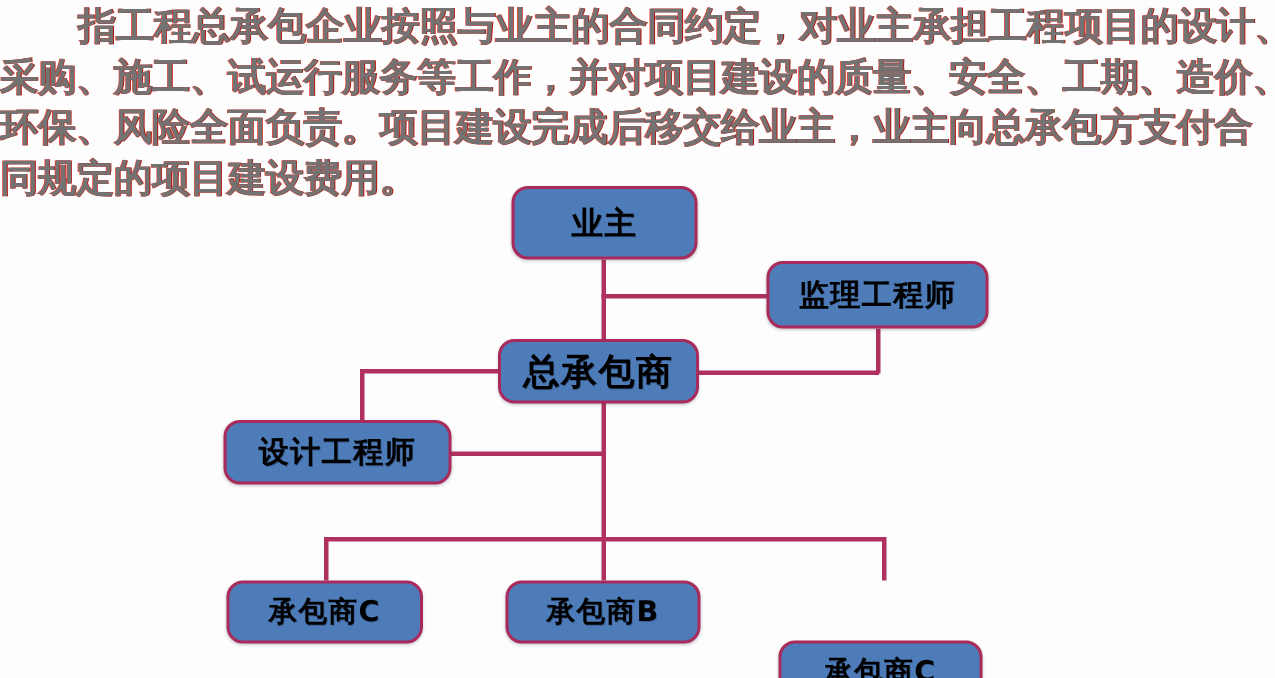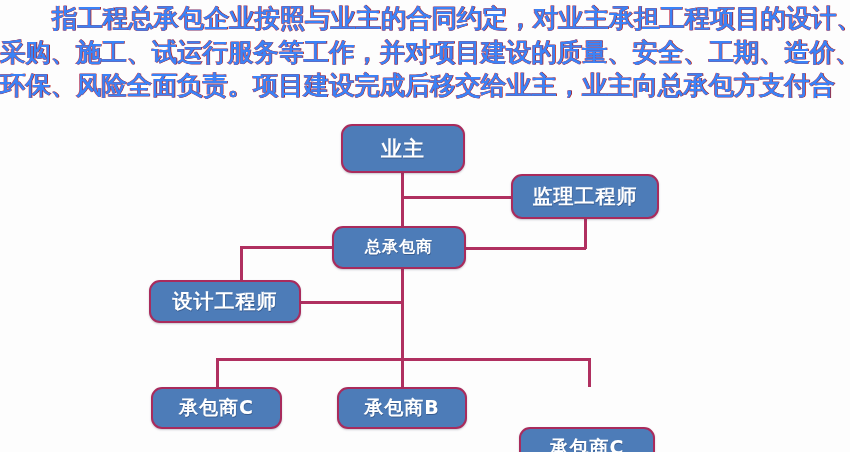--- a/index.html
+++ b/index.html
@@ -25,21 +25,21 @@
   #paragraph {
     position: absolute;
     left: 0px;
     top: 2px;
     width: 850px;
     height: 128px;
     padding: 0;
   }
   .para-line {
     display: block;
-    color: #3b82f6;
+    color: #737373;
     font-weight: bold;
     font-size: 25.5px;
     line-height: 33.5px;
     letter-spacing: -0.2px;
     white-space: nowrap;
     text-shadow: 0.6px 0 0 #b8140c, -0.4px 0 0 #ff3b2c;
     font-family: "DejaVu Sans", "Liberation Sans", sans-serif;
   }
   .para-line.indent { text-indent: 52px; }
 
@@ -50,21 +50,21 @@
     top: 0;
     width: 850px;
     height: 452px;
   }
   .node {
     position: absolute;
     box-sizing: border-box;
     background: #4d7cb8;
     border: 2.5px solid #a92b5c;
     border-radius: 11px;
-    color: #ffffff;
+    color: #000000;
     font-weight: bold;
     display: flex;
     align-items: center;
     justify-content: center;
     text-align: center;
     letter-spacing: 1px;
     font-size: 20px;
     box-shadow: 0 1px 2px rgba(60,60,90,0.28);
     font-family: "DejaVu Sans", "Liberation Sans", sans-serif;
     text-shadow: 0.5px 0.5px 0 rgba(30,50,90,0.45);
@@ -78,20 +78,21 @@
 </style>
 </head>
 <body>
 
 <div id="page">
 
   <div id="paragraph">
     <span class="para-line indent">指工程总承包企业按照与业主的合同约定，对业主承担工程项目的设计、</span>
     <span class="para-line">采购、施工、试运行服务等工作，并对项目建设的质量、安全、工期、造价、</span>
     <span class="para-line">环保、风险全面负责。项目建设完成后移交给业主，业主向总承包方支付合</span>
+    <span class="para-line">同规定的项目建设费用。</span>
   </div>
 
   <div id="diagram">
 
     <div class="conn v" style="left:401px; top:173px; height:53px;"></div>
 
     <div class="conn h" style="left:401px; top:196px; width:112px;"></div>
 
     <div class="conn v" style="left:584px; top:219px; height:30px;"></div>
     <div class="conn h" style="left:466px; top:247px; width:120px;"></div>
@@ -104,21 +105,21 @@
 
     <div class="conn h" style="left:216px; top:358px; width:374px;"></div>
     <div class="conn v" style="left:216px; top:358px; height:29px;"></div>
     <div class="conn v" style="left:401px; top:358px; height:29px;"></div>
     <div class="conn v" style="left:588px; top:358px; height:29px;"></div>
 
     <div class="node" style="left:341px; top:124px; width:124px; height:49px; font-size:21px;">业主</div>
 
     <div class="node" style="left:511px; top:174px; width:148px; height:45px; font-size:20px;font-family:Liberation Mono, monospace;">监理工程师</div>
 
-    <div class="node" style="left:332px; top:226px; width:134px; height:43px; font-size:16px;">总承包商</div>
+    <div class="node" style="left:332px; top:226px; width:134px; height:43px; font-size:24px;">总承包商</div>
 
     <div class="node" style="left:149px; top:280px; width:152px; height:43px; font-size:20px;text-align:right;">设计工程师</div>
 
     <div class="node" style="left:151px; top:387px; width:131px; height:42px; font-size:19px;">承包商C</div>
 
     <div class="node" style="left:337px; top:387px; width:130px; height:42px; font-size:19px;">承包商B</div>
 
     <div class="node" style="left:519px; top:387px; width:136px; height:42px; font-size:19px;margin-top:40px;">承包商C</div>
 
   </div>

